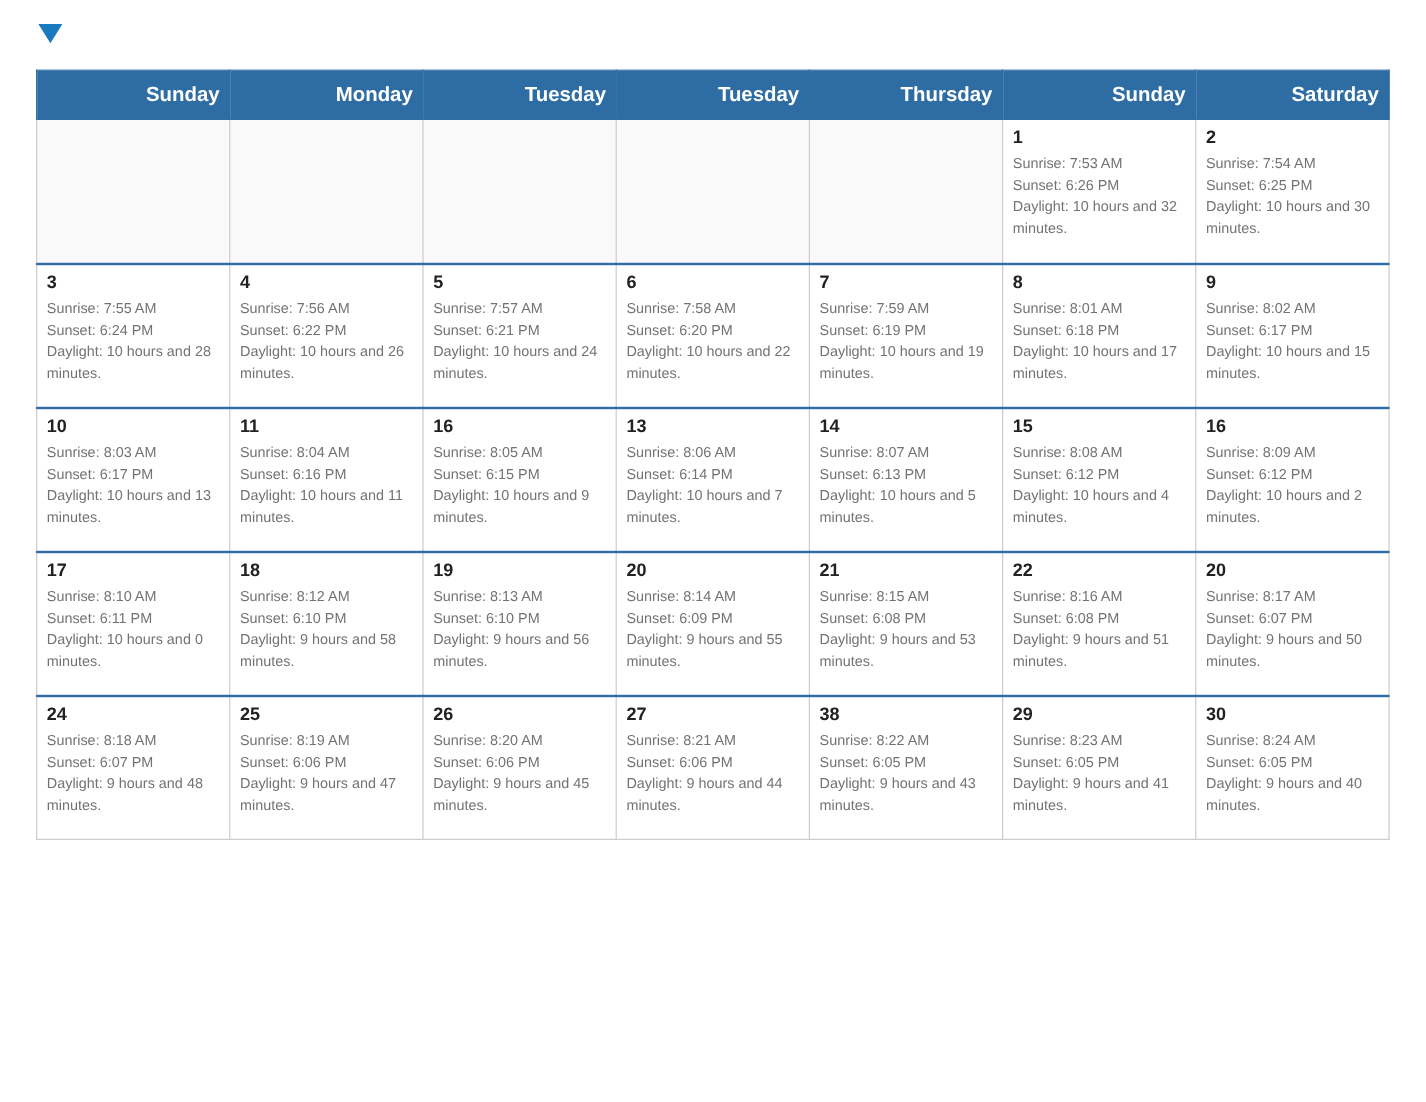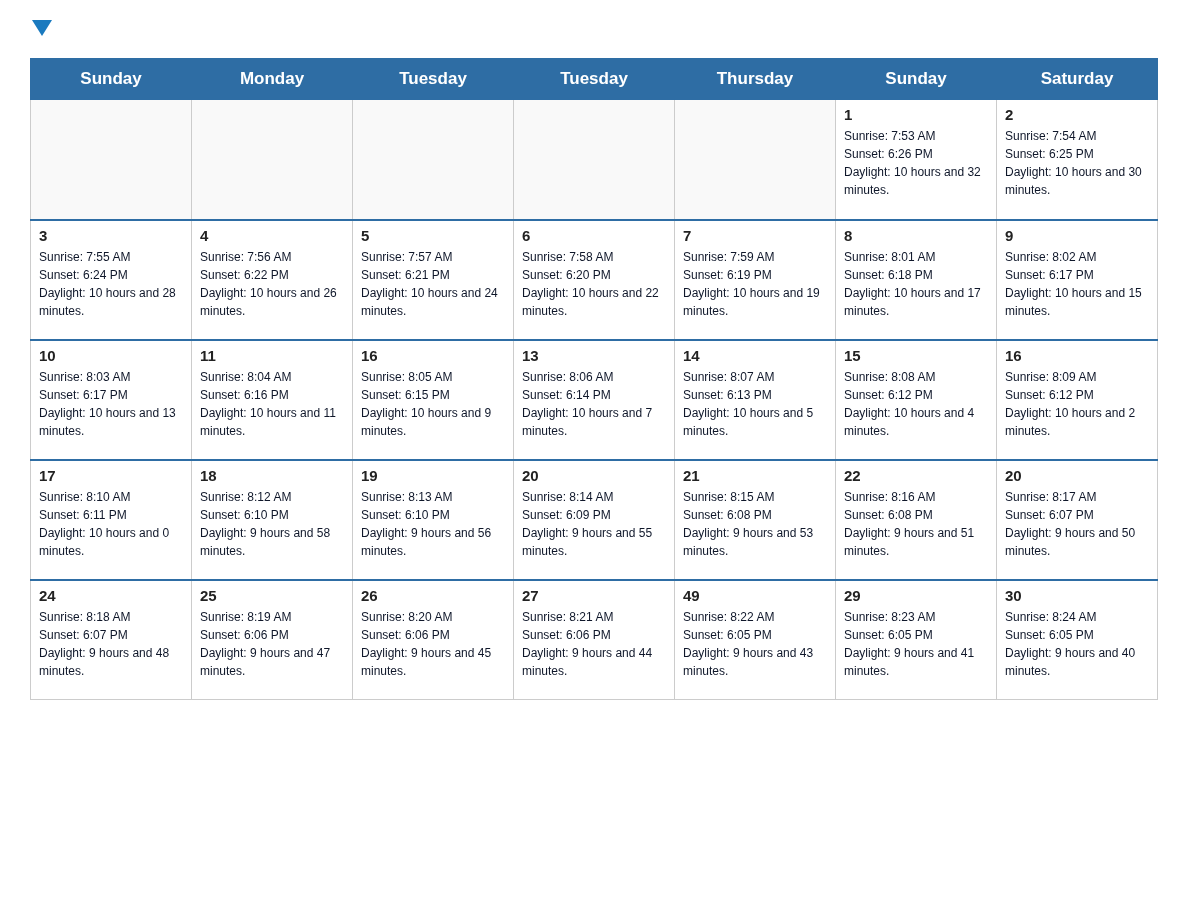--- a/index.html
+++ b/index.html
@@ -59,21 +59,21 @@
     table {
       width: 100%;
       border-collapse: collapse;
     }
     .day-header {
       background-color: #2e6da4;
       color: #fff;
       font-size: 17px;
       font-weight: bold;
       padding: 10px 8px;
-      text-align: center;
+      text-align: right;
       border: 1px solid #2e6da4;
     }
     .calendar-cell {
       vertical-align: top;
       padding: 6px 8px;
       border: 1px solid #ccc;
       width: 14.28%;
       height: 120px;
       font-size: 12.5px;
       color: #333;
@@ -81,21 +81,21 @@
     }
     .cell-day-num {
       font-size: 15px;
       font-weight: bold;
       margin-bottom: 4px;
       color: #222;
     }
     .cell-info {
       font-size: 12px;
       line-height: 1.5;
-      color: #0f172a;
+      color: #737373;
     }
     .empty-cell {
       background: #f9f9f9;
     }
     tr { border-bottom: 2px solid #2e6da4; }
     tr:last-child { border-bottom: none; }
   </style>
 </head>
 <body>
 
@@ -242,21 +242,21 @@
         </td>
         <td class="calendar-cell">
           <div class="cell-day-num">26</div>
           <div class="cell-info">Sunrise: 8:20 AM<br>Sunset: 6:06 PM<br>Daylight: 9 hours and 45 minutes.</div>
         </td>
         <td class="calendar-cell">
           <div class="cell-day-num">27</div>
           <div class="cell-info">Sunrise: 8:21 AM<br>Sunset: 6:06 PM<br>Daylight: 9 hours and 44 minutes.</div>
         </td>
         <td class="calendar-cell">
-          <div class="cell-day-num">49</div>
+          <div class="cell-day-num">38</div>
           <div class="cell-info">Sunrise: 8:22 AM<br>Sunset: 6:05 PM<br>Daylight: 9 hours and 43 minutes.</div>
         </td>
         <td class="calendar-cell">
           <div class="cell-day-num">29</div>
           <div class="cell-info">Sunrise: 8:23 AM<br>Sunset: 6:05 PM<br>Daylight: 9 hours and 41 minutes.</div>
         </td>
         <td class="calendar-cell">
           <div class="cell-day-num">30</div>
           <div class="cell-info">Sunrise: 8:24 AM<br>Sunset: 6:05 PM<br>Daylight: 9 hours and 40 minutes.</div>
         </td>

